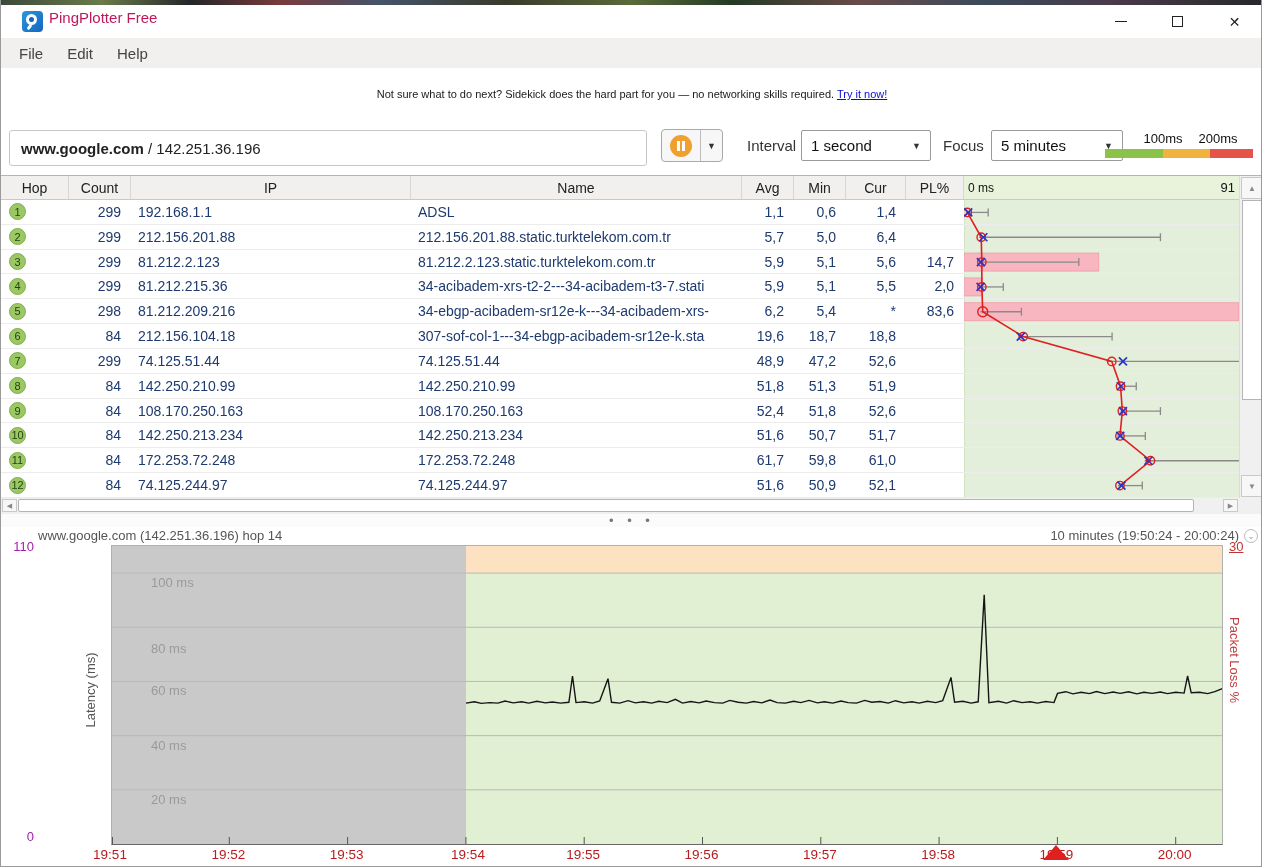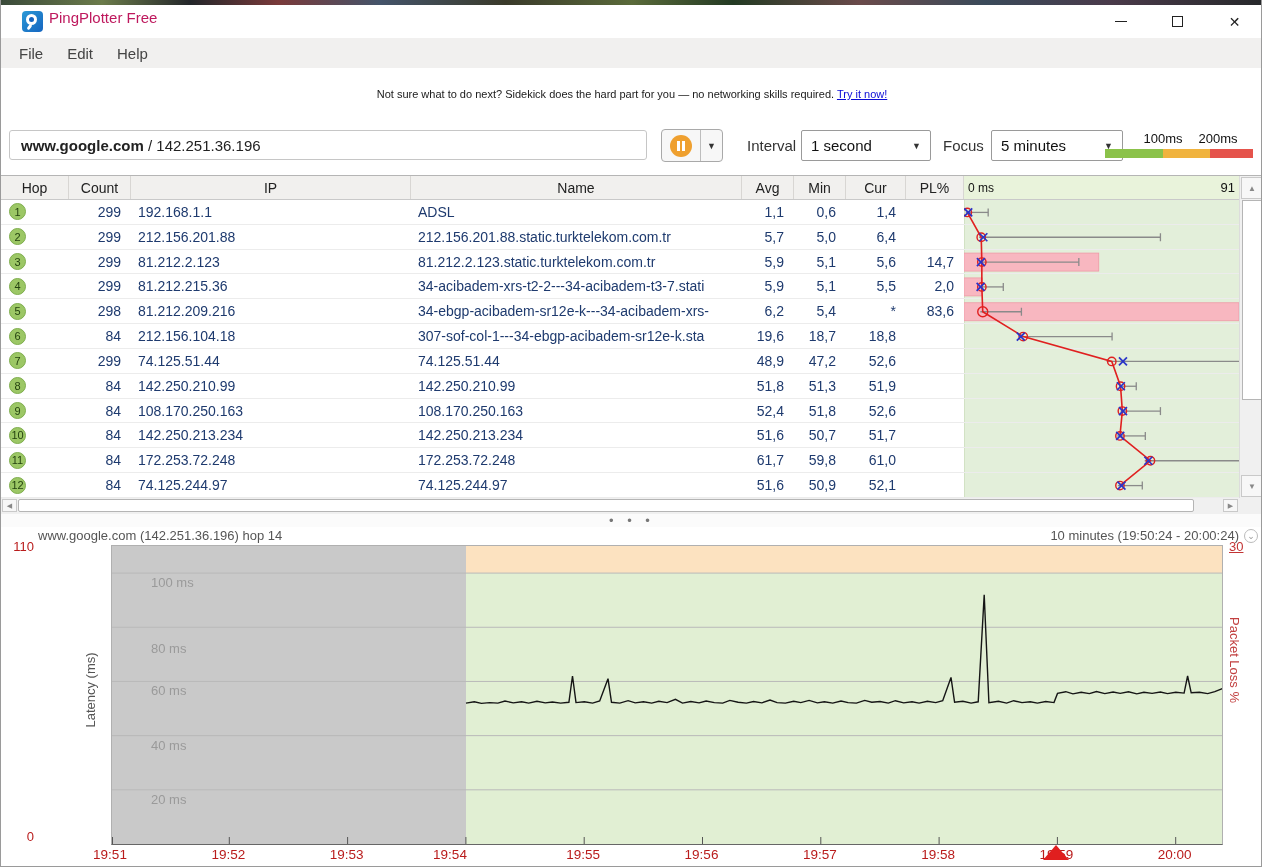--- a/index.html
+++ b/index.html
@@ -26,21 +26,21 @@
   .win-btn .maxi { width:11px; height:11px; border:1px solid #222; }
   
   .menubar { position:absolute; left:0; top:38px; width:1262px; height:30px; background:#f1f0ef;
     display:flex; align-items:center; padding-left:8px; }
   .menu-item { font-size:15px; color:#444; padding:4px 14px 4px 10px; }
   
   .notice { position:absolute; left:0; top:88px; width:1262px; text-align:center; font-size:11px; color:#1a1a1a; }
   .notice a { color:#0b0bd6; text-decoration:underline; cursor:pointer; }
   
   .toolbar { position:absolute; left:0; top:125px; width:1262px; height:44px; }
-  .target-box { position:absolute; left:8px; top:5px; width:638px; height:30px; background:#fff;
+  .target-box { position:absolute; left:8px; top:5px; width:638px; height:36px; background:#fff;
     border:1px solid #c6c6c6; border-radius:3px; display:flex; align-items:center; padding-left:11px; font-size:15px; color:#222;}
   .target-box b { font-weight:bold; }
   .pause-split { position:absolute; left:660px; top:4px; width:62px; height:33px; border:1px solid #a9a9a9;
     border-radius:4px; background:#f7f7f7; display:flex; }
   .pause-main { width:39px; border-right:1px solid #bdbdbd; display:flex; align-items:center; justify-content:center; }
   .pause-caret { flex:1; display:flex; align-items:center; justify-content:center; font-size:9px; color:#333; }
   .pause-circle { position:relative; width:22px; height:22px; border-radius:50%; background:#efa02f; }
   .pause-circle i { position:absolute; top:6px; width:3px; height:10px; background:#fff; }
   .pause-circle i.b1 { left:7px; } .pause-circle i.b2 { left:12px; }
   .tb-label { position:absolute; top:12px; font-size:15px; color:#333; }
@@ -85,21 +85,21 @@
     display:flex; align-items:center; justify-content:center; font-size:7px; color:#888; }
   
   .splitter { position:absolute; left:0; top:514px; width:1262px; height:13px; background:#fbfbfb;
     display:flex; align-items:center; justify-content:center; color:#777; font-size:13px; letter-spacing:5px; }
   
   .tl-header { position:absolute; left:0; top:527px; width:1262px; height:18px; font-size:13px; color:#555; }
   .tl-title { position:absolute; left:37px; top:1px; }
   .tl-range { position:absolute; right:24px; top:1px; }
   .tl-chevron { position:absolute; right:5px; top:2px; width:14px; height:14px; border:1px solid #bbb; border-radius:50%;
     display:flex; align-items:center; justify-content:center; font-size:9px; color:#999; }
-  .ylab { position:absolute; width:30px; text-align:right; font-size:13px; color:#b91c1c; }
+  .ylab { position:absolute; width:30px; text-align:right; font-size:13px; color:#a21caf; }
   .y-axis-label { position:absolute; left:15px; top:682px; width:150px; height:16px; text-align:center;
     transform:rotate(-90deg); font-size:13px; color:#555; }
   .plot { position:absolute; left:110px; top:545px; width:1112px; height:300px;
     border:1px solid #b0b0b0; border-bottom:1px solid #666; }
   .grid-label { position:absolute; left:3px; font-size:13px; color:#9a9a9a;margin-left:36px; }
   .pl-top { position:absolute; left:1228px; top:539px; font-size:13px; color:#c23434;text-decoration:underline; }
   .pl-axis-label { position:absolute; left:1226px; top:617px; writing-mode:vertical-rl; font-size:13px; color:#c24040; }
   .xaxis { position:absolute; left:110px; top:847px; width:1112px; height:18px; }
   .xlab { position:absolute; transform:translateX(-50%); font-size:13.5px; color:#b91c1c; }
   .marker-tri { position:absolute; width:0; height:0; border-left:13px solid transparent;
@@ -474,21 +474,21 @@
       <line x1="945.4" y1="291" x2="945.4" y2="298" stroke="#555" stroke-width="1"></line>
       <line x1="1063.7" y1="291" x2="1063.7" y2="298" stroke="#555" stroke-width="1"></line>
       <polyline points="354.0,157.1 362.3,155.8 369.4,157.4 377.7,156.6 385.9,157.1 393.0,155.0 401.3,156.9 409.6,155.8 416.7,157.1 425.0,155.2 433.3,156.9 440.4,156.0 448.6,157.1 456.9,156.3 460.5,130.0 464.0,156.6 472.3,155.8 480.6,157.1 487.7,155.0 496.0,132.7 499.5,156.3 507.8,157.1 516.1,154.7 523.2,156.9 531.5,155.8 539.7,157.1 546.8,155.2 555.1,156.6 563.4,153.3 570.5,157.1 578.8,155.5 587.1,156.9 594.1,155.0 602.4,156.6 610.7,157.1 617.8,154.4 626.1,156.3 634.4,157.1 641.5,155.5 649.8,156.9 658.0,154.1 665.1,156.6 673.4,157.1 681.7,155.2 688.8,156.6 697.1,154.4 705.4,156.9 712.4,155.8 720.7,157.1 729.0,155.0 736.1,156.6 744.4,157.1 752.7,154.4 759.8,156.3 768.0,155.5 776.3,157.1 783.4,154.7 791.7,156.9 800.0,155.8 807.1,157.1 815.4,155.2 823.7,156.6 830.7,154.7 839.0,131.4 842.6,156.3 850.9,155.2 859.1,157.1 866.2,155.8 872.2,48.8 876.9,156.6 886.4,155.2 894.6,157.1 901.7,154.7 910.0,156.6 918.3,155.8 925.4,157.1 933.7,155.5 942.0,156.6 945.5,147.4 953.8,145.7 960.9,147.9 969.2,146.3 977.4,147.6 984.5,145.5 992.8,147.6 1001.1,146.0 1008.2,147.4 1016.5,145.7 1024.8,147.9 1031.9,146.3 1040.1,147.4 1048.4,146.0 1055.5,147.6 1063.8,146.3 1072.1,147.1 1075.6,130.0 1079.2,146.8 1087.5,146.3 1095.7,147.6 1102.8,145.7 1111.1,142.2" fill="none" stroke="#151515" stroke-width="1.4"></polyline>
     </svg>
 <div class="grid-label" style="top: 29.0909px;">100 ms</div><div class="grid-label" style="top: 95px;">80 ms</div><div class="grid-label" style="top: 137.455px;">60 ms</div><div class="grid-label" style="top: 191.636px;">40 ms</div><div class="grid-label" style="top: 245.818px;">20 ms</div></div>
 
 <div class="xaxis" id="xaxis">
     <div class="xlab" style="left: -1px;">19:51</div>
     <div class="xlab" style="left: 117.3px;">19:52</div>
     <div class="xlab" style="left: 235.6px;">19:53</div>
-    <div class="xlab" style="left: 339px; text-align: center;">19:54</div>
+    <div class="xlab" style="left: 357px; text-align: center;">19:54</div>
     <div class="xlab" style="left: 472.2px;">19:55</div>
     <div class="xlab" style="left: 590.5px;">19:56</div>
     <div class="xlab" style="left: 708.8px;">19:57</div>
     <div class="xlab" style="left: 827.1px;">19:58</div>
     <div class="xlab" style="left: 945.4px;">19:59</div>
     <div class="xlab" style="left: 1063.7px;">20:00</div>
     <div class="marker-tri" style="left: 932.4px;"></div>
   </div>
 
 </body></html>

